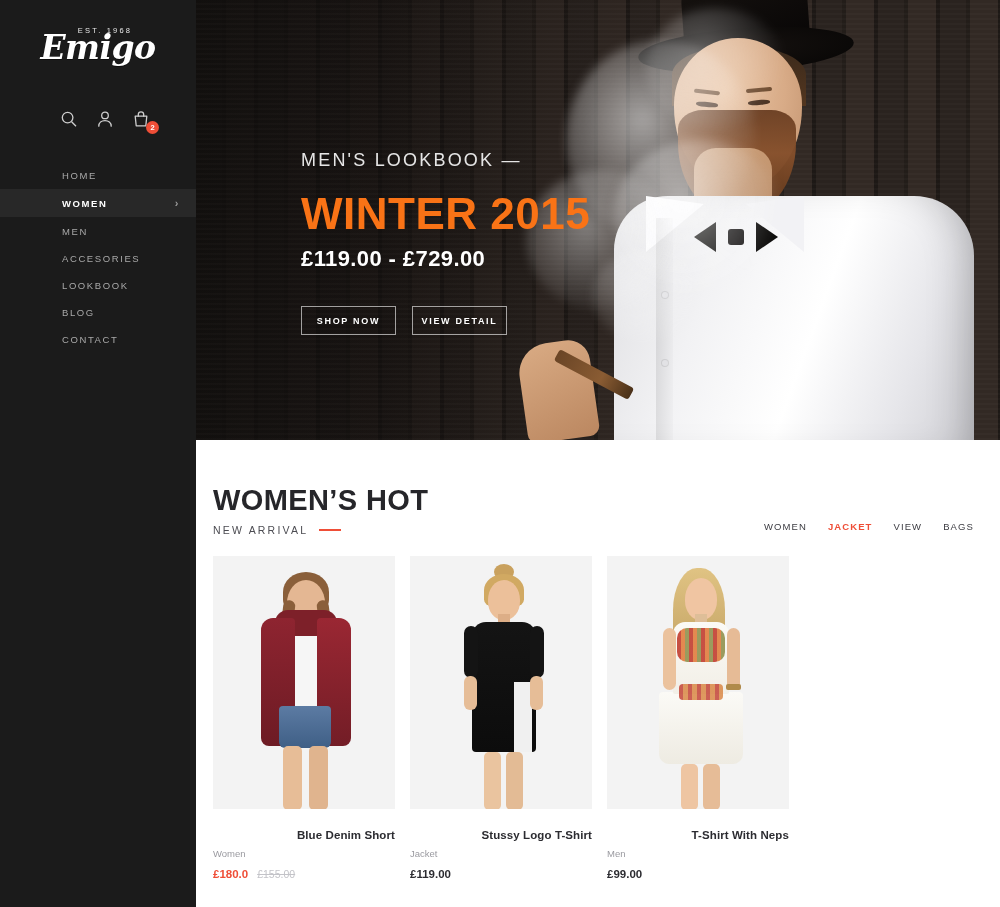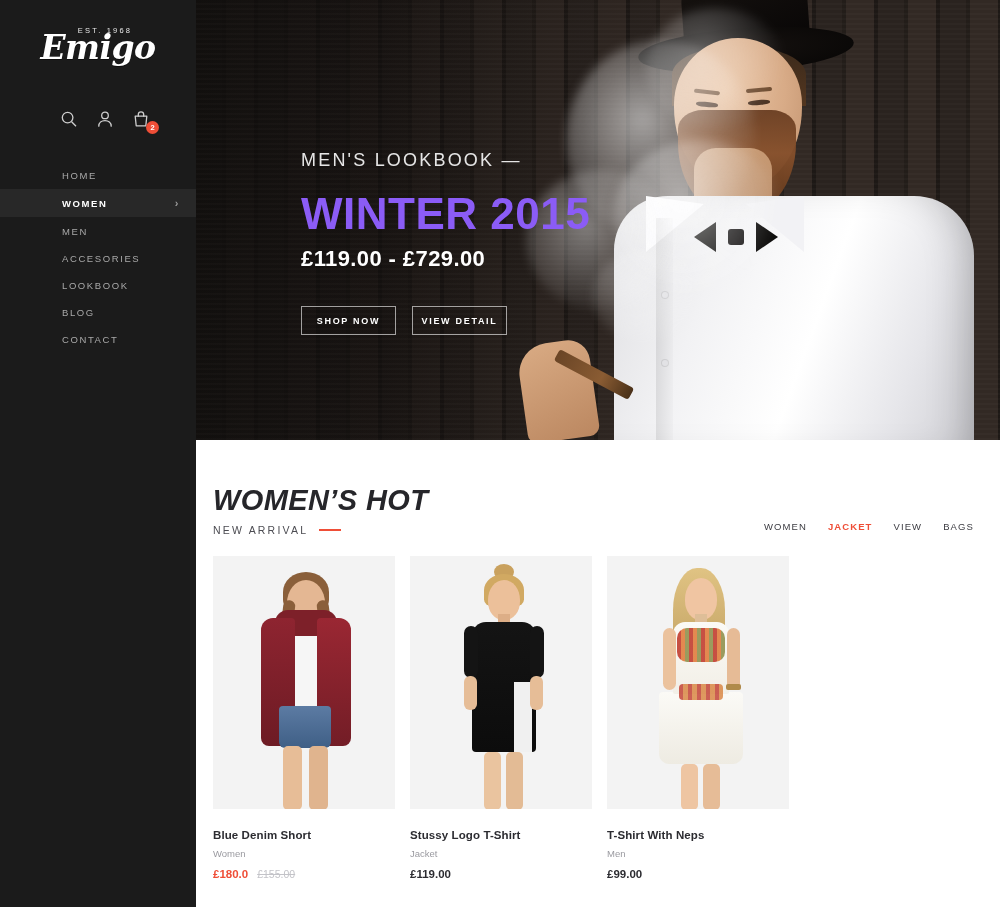--- a/index.html
+++ b/index.html
@@ -302,21 +302,21 @@
   }
   .hero-kicker {
     color: #e6e6e6;
     font-size: 18px;
     letter-spacing: 2.2px;
     font-weight: 300;
     margin-bottom: 20px;
     white-space: nowrap;
   }
   .hero-title {
-    color: #8b5cf6;
+    color: #f97316;
     font-size: 44px;
     font-weight: 700;
     letter-spacing: 0.5px;
     line-height: 1.04;
     white-space: nowrap;
   }
   .hero-price {
     color: #ffffff;
     font-size: 22px;
     font-weight: 700;
@@ -354,21 +354,20 @@
     justify-content: space-between;
     padding-top: 46px;
     padding-bottom: 0;
   }
   .sec-title {
     font-size: 29px;
     font-weight: 700;
     color: #26262a;
     letter-spacing: 0.4px;
     line-height: 1;
-    font-style: italic;
   }
   .sec-sub {
     display: flex;
     align-items: center;
     gap: 11px;
     margin-top: 9px;
   }
   .sec-sub-text {
     font-size: 10.5px;
     letter-spacing: 2.2px;
@@ -479,20 +478,21 @@
   .m4-legL{position:absolute;left:74px;top:208px;width:17px;height:46px;background:#eec5a2;border-radius:5px;}
   .m4-legR{position:absolute;left:96px;top:208px;width:17px;height:46px;background:#e6bc97;border-radius:5px;}
   .m4-watch{position:absolute;left:119px;top:128px;width:15px;height:6px;background:#b08a4a;border-radius:2px;}
 
   .card-title {
     font-size: 11.5px;
     font-weight: 700;
     color: #2c2c31;
     margin-top: 20px;
     letter-spacing: 0.1px;
+    text-align: right;
   }
   .card-cat {
     font-size: 9.5px;
     color: #9a9aa0;
     margin-top: 7px;
   }
   .card-prices {
     margin-top: 9px;
     display: flex;
     align-items: baseline;

